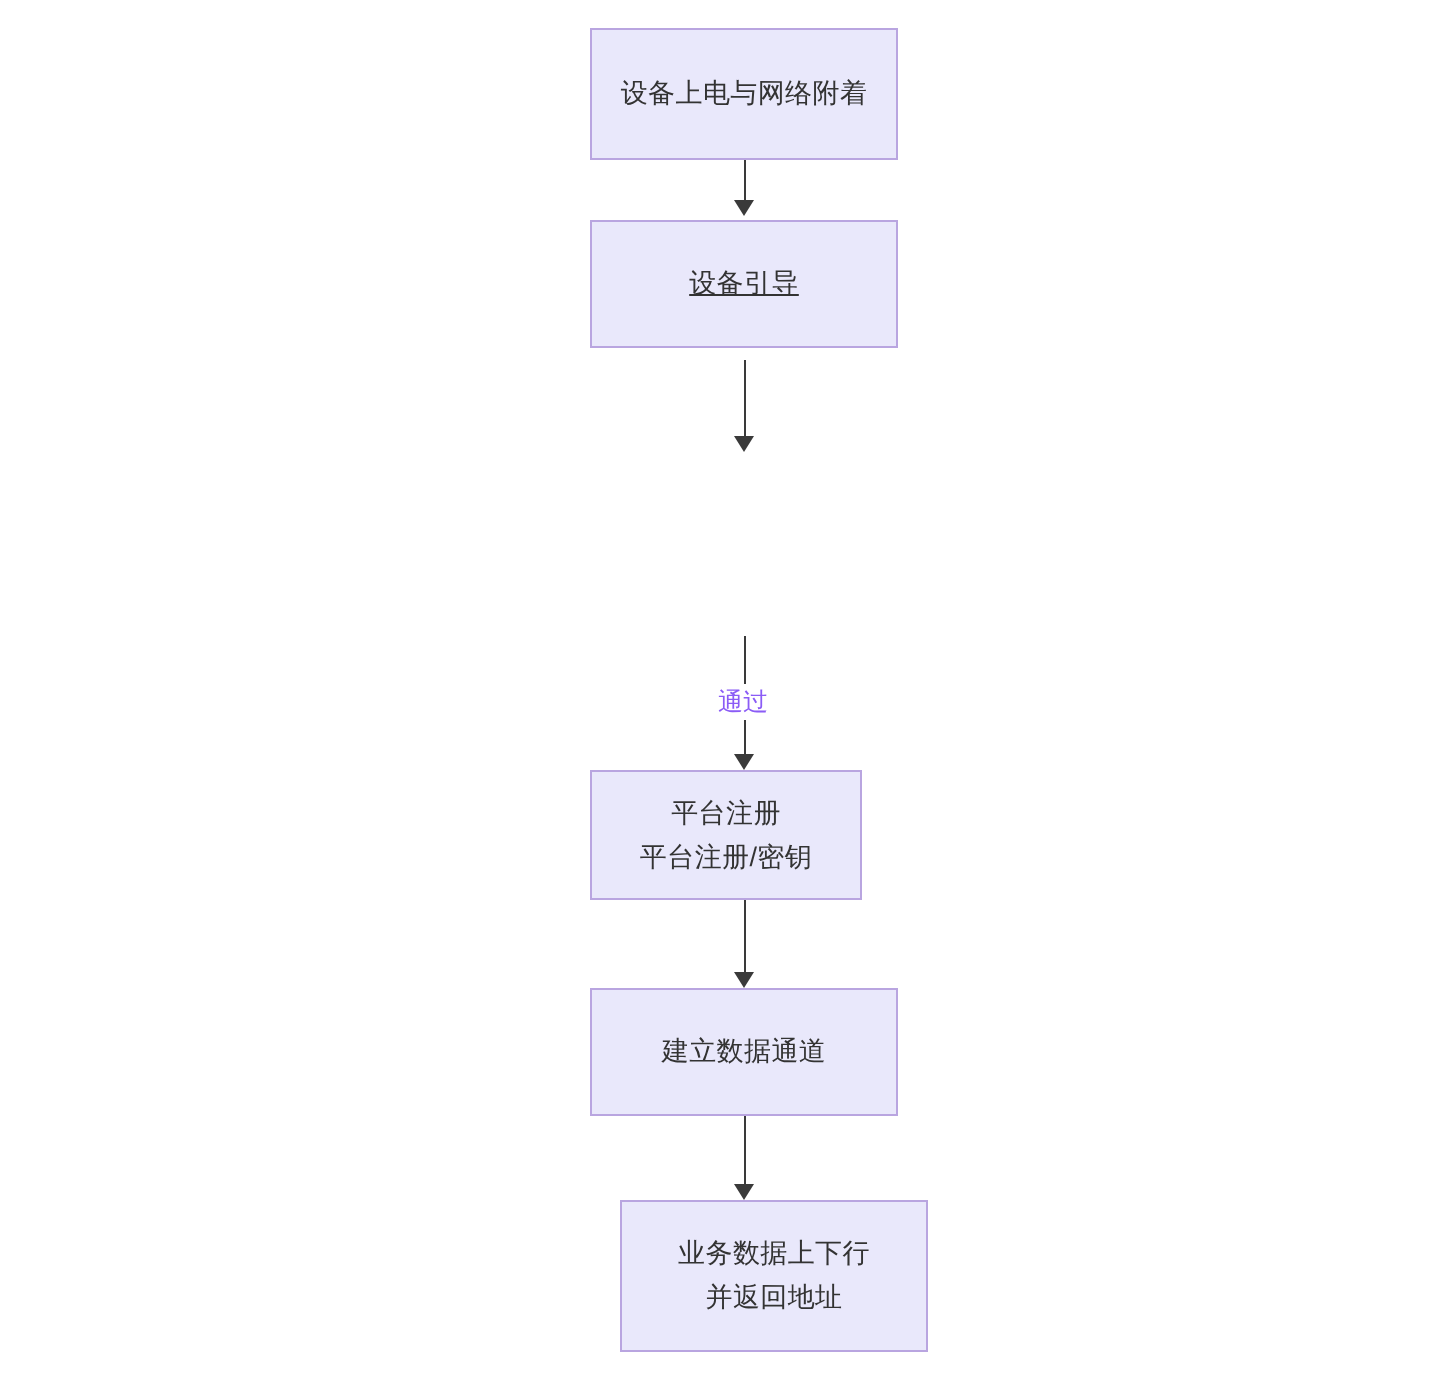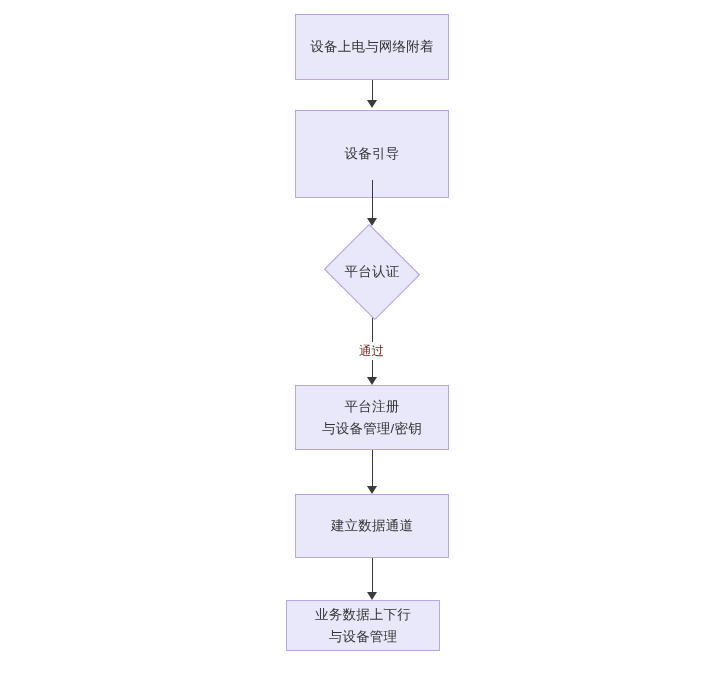--- a/index.html
+++ b/index.html
@@ -74,69 +74,65 @@
     position: absolute;
     width: 0;
     height: 0;
     border-left: 5px solid transparent;
     border-right: 5px solid transparent;
     border-top: 8px solid #3a3a3a;
   }
   .edge-label {
     position: absolute;
     background: #ffffff;
-    color: #7f1d1d;
+    color: #8b5cf6;
     font-size: 12.5px;
     line-height: 1.3;
     padding: 1px 3px;
     white-space: nowrap;
     text-align: center;
   }
 </style>
 </head>
 <body>
 
 <div id="flow-canvas">
 
   <div class="node-box" style="left:295px; top:14px; width:154px; height:66px;">
     <span class="line">设备上电与网络附着</span>
   </div>
 
   <div class="connector" style="left:371.5px; top:80px; height:22px;"></div>
   <div class="arrowhead" style="left:367px; top:100px;"></div>
 
-  <div class="node-box" style="left:295px; top:110px; width:154px; height:88px;">
+  <div class="node-box" style="left:295px; top:110px; width:154px; height:64px;text-decoration:underline;">
     <span class="line">设备引导</span>
   </div>
 
   <div class="connector" style="left:371.5px; top:180px; height:40px;"></div>
   <div class="arrowhead" style="left:367px; top:218px;"></div>
 
-  <div class="node-diamond" style="left:336px; top:240px; width:72px; height:64px;">
-    <div class="diamond-shape"></div>
-    <div class="diamond-label">平台认证</div>
-  </div>
 
   <div class="connector" style="left:371.5px; top:318px; height:62px;"></div>
   <div class="edge-label" style="left:356px; top:342px;">通过</div>
   <div class="arrowhead" style="left:367px; top:377px;"></div>
 
-  <div class="node-box" style="left:295px; top:385px; width:154px; height:65px;">
+  <div class="node-box" style="left:295px; top:385px; width:136px; height:65px;">
     <span class="line">平台注册</span>
-    <span class="line">与设备管理/密钥</span>
+    <span class="line">平台注册/密钥</span>
   </div>
 
   <div class="connector" style="left:371.5px; top:450px; height:36px;"></div>
   <div class="arrowhead" style="left:367px; top:486px;"></div>
 
   <div class="node-box" style="left:295px; top:494px; width:154px; height:64px;">
     <span class="line">建立数据通道</span>
   </div>
 
   <div class="connector" style="left:371.5px; top:558px; height:34px;"></div>
   <div class="arrowhead" style="left:367px; top:592px;"></div>
 
-  <div class="node-box" style="left:286px; top:600px; width:154px; height:51px;">
+  <div class="node-box" style="left:310px; top:600px; width:154px; height:76px;">
     <span class="line">业务数据上下行</span>
-    <span class="line">与设备管理</span>
+    <span class="line">并返回地址</span>
   </div>
 
 </div>
 
 </body></html>

